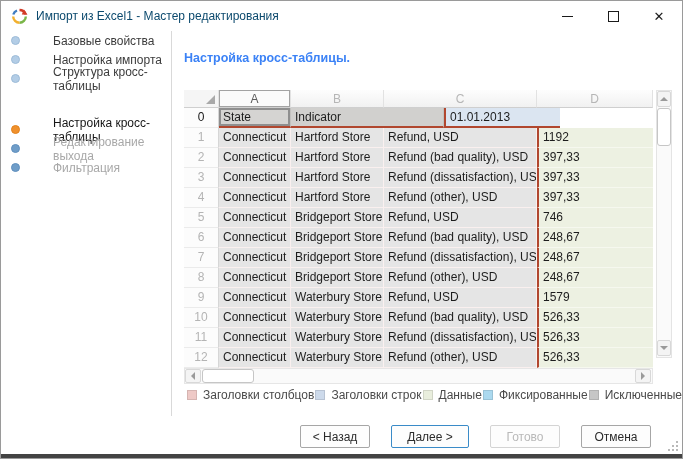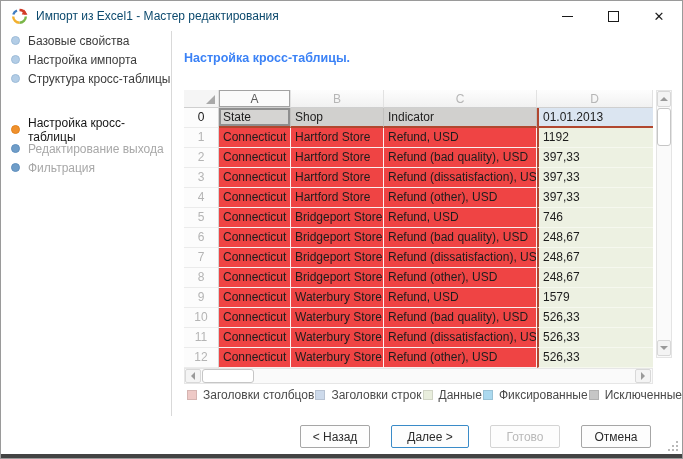--- a/index.html
+++ b/index.html
@@ -8,21 +8,21 @@
   .titlebar{position:absolute;left:0;top:0;right:0;height:30px;background:#fff;display:flex;align-items:center;}
   .app-icon{margin-left:10px;width:17px;height:17px;flex:0 0 auto;}
   .title-text{margin-left:8px;font-size:12px;color:#0c4a6e;}
   .win-controls{position:absolute;right:0;top:0;height:30px;display:flex;}
   .win-btn{width:46px;height:30px;display:flex;align-items:center;justify-content:center;cursor:default;}
   .glyph-min{width:11px;height:1px;background:#1a1a1a;}
   .glyph-max{width:9px;height:9px;border:1px solid #1a1a1a;}
   .glyph-close{font-size:13px;color:#1a1a1a;line-height:1;}
   
   .sidebar{position:absolute;left:0;top:30px;width:170px;}
-  .step{display:flex;align-items:center;height:19px;padding-left:10px;font-size:12px;color:#3c3c3c;cursor:default;}
+  .step{display:flex;align-items:center;height:19px;padding-left:10px;font-size:12px;color:#3c3c3c;cursor:default;gap:25px;}
   .step .bullet{width:7px;height:7px;border-radius:50%;margin-right:8px;flex:0 0 auto;}
   .step.done .bullet{background:#b3cde6;border:1px solid #9dbbd8;}
   .step.active .bullet{background:#f0912d;border:1px solid #e2821d;}
   .step.active{color:#161616;margin-top:32px;}
   .step.pending .bullet{background:#6f9dc8;border:1px solid #5f8fbe;}
   .step.pending{color:#a8a8a8;}
   .v-divider{position:absolute;left:170px;top:30px;height:385px;width:1px;background:#d9d9d9;}
   
   .heading{position:absolute;left:183px;top:50px;font-size:12.5px;font-weight:bold;color:#3b82f6;}
   .grid{position:absolute;left:183px;top:89px;width:469px;font-size:12px;color:#1d1d1d;}
@@ -32,21 +32,21 @@
   .rn{width:35px;text-align:center;padding-left:0;background:#fcfcfc;border-right:1px solid #d6d6d6;border-bottom:1px solid #ebebeb;color:#b4b4b4;}
   .ca{width:72px;} .cb{width:93px;} .cc{width:153px;} .cd{width:116px;}
   .letter{box-sizing:border-box;text-align:center;padding-top:2px;background:linear-gradient(#fdfdfd,#f1f1f1);color:#b6b6b6;border-right:1px solid #e2e2e2;border-bottom:1px solid #cfcfcf;}
   .letter.corner{width:35px;position:relative;background:#f5f5f5;}
   .corner-tri{position:absolute;right:3px;bottom:3px;width:0;height:0;border-left:9px solid transparent;border-bottom:9px solid #a9a9a9;}
   .letter.sel{background:#fbfbfb;box-shadow:inset 0 0 0 1px #a3a3a3;color:#5c5c5c;}
   .hdr0 .rn{color:#161616;}
   .hdr0 .gray{background:#d1d0ce;border-right:1px solid #c2c1bf;border-bottom:2px solid #b1472f;color:#1d1d1d;}
   .hdr0 .selcell{box-shadow:inset 0 0 0 2px #8f8f8f;background:#d5d4d2;}
   .hdr0 .blue{background:#dbe5f1;border-left:2px solid #b1472f;border-bottom:2px solid #b1472f;}
-  .pink{background:#ef4444;border-right:1px solid #faf0ef;border-bottom:1px solid #faf0ef;}
+  .pink{background:#e5e5e5;border-right:1px solid #faf0ef;border-bottom:1px solid #faf0ef;}
   .green{background:#edf1e2;border-left:2px solid #b1472f;border-bottom:1px solid #f6f8ef;}
   
   .vsb{position:absolute;left:655px;top:89px;width:16px;height:268px;background:#fafafa;border:1px solid #e4e4e4;box-sizing:border-box;}
   .vsb .btn,.hsb .btn{background:#f4f4f4;border:1px solid #d8d8d8;box-sizing:border-box;border-radius:2px;display:flex;align-items:center;justify-content:center;}
   .vsb .btn{width:14px;height:16px;}
   .tri-up{width:0;height:0;border-left:4px solid transparent;border-right:4px solid transparent;border-bottom:4px solid #9a9a9a;}
   .tri-down{width:0;height:0;border-left:4px solid transparent;border-right:4px solid transparent;border-top:4px solid #9a9a9a;}
   .tri-left{width:0;height:0;border-top:4px solid transparent;border-bottom:4px solid transparent;border-right:4px solid #9a9a9a;}
   .tri-right{width:0;height:0;border-top:4px solid transparent;border-bottom:4px solid transparent;border-left:4px solid #9a9a9a;}
   .vthumb{position:absolute;left:0;top:17px;width:14px;height:38px;background:#fff;border:1px solid #c6c6c6;border-radius:3px;box-sizing:border-box;}
@@ -131,21 +131,20 @@
           <span class="corner-tri"></span>
         </div>
       <div class="letter sel ca">A</div>
       <div class="letter cb">B</div>
       <div class="letter cc">C</div>
       <div class="letter cd">D</div>
     </div>
     <div class="grow hdr0">
       <div class="cell rn">0</div>
       <div class="cell ca gray selcell">State</div>
-      <div class="cell cb gray">Shop</div>
       <div class="cell cc gray">Indicator</div>
       <div class="cell cd blue">01.01.2013</div>
     </div>
     <div id="grid-body">
     <div class="grow">
       <div class="cell rn">1</div>
       <div class="cell ca pink">Connecticut</div>
       <div class="cell cb pink">Hartford Store</div>
       <div class="cell cc pink">Refund, USD</div>
       <div class="cell cd green">1192</div>

